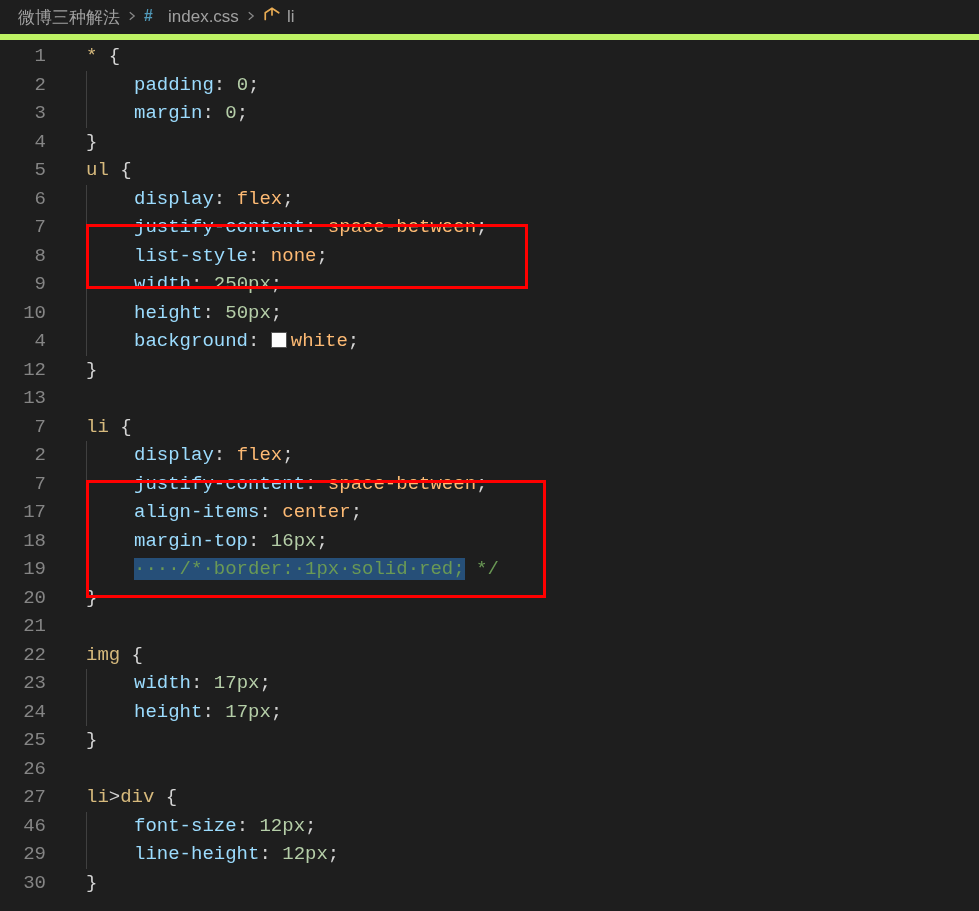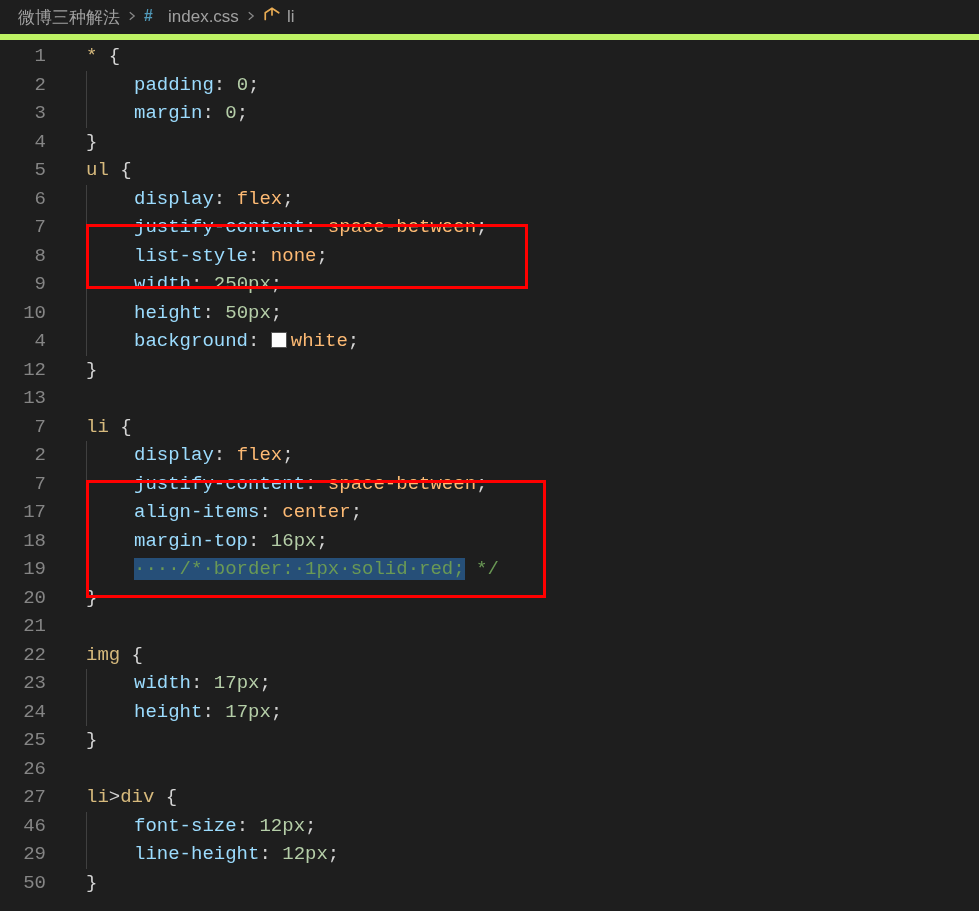--- a/index.html
+++ b/index.html
@@ -163,19 +163,19 @@
       <div class="ln">20</div>
       <div class="ln">21</div>
       <div class="ln">22</div>
       <div class="ln">23</div>
       <div class="ln">24</div>
       <div class="ln">25</div>
       <div class="ln">26</div>
       <div class="ln">27</div>
       <div class="ln">46</div>
       <div class="ln">29</div>
-      <div class="ln">50</div>
+      <div class="ln">30</div>
     </div>
   <div class="code" id="code"><div class="line"><span style="display: inline-block; width: 0px;"></span><span class="sel">* </span><span class="brace">{</span></div><div class="line"><span class="indent-guide" style="left: 18px;"></span><span style="display: inline-block; width: 48px;"></span><span class="prop">padding</span><span class="punct">: </span><span class="num">0</span><span class="punct">;</span></div><div class="line"><span class="indent-guide" style="left: 18px;"></span><span style="display: inline-block; width: 48px;"></span><span class="prop">margin</span><span class="punct">: </span><span class="num">0</span><span class="punct">;</span></div><div class="line"><span style="display: inline-block; width: 0px;"></span><span class="brace">}</span></div><div class="line"><span style="display: inline-block; width: 0px;"></span><span class="sel">ul </span><span class="brace">{</span></div><div class="line"><span class="indent-guide" style="left: 18px;"></span><span style="display: inline-block; width: 48px;"></span><span class="prop">display</span><span class="punct">: </span><span class="val">flex</span><span class="punct">;</span></div><div class="line"><span class="indent-guide" style="left: 18px;"></span><span style="display: inline-block; width: 48px;"></span><span class="prop">justify-content</span><span class="punct">: </span><span class="val">space-between</span><span class="punct">;</span></div><div class="line"><span class="indent-guide" style="left: 18px;"></span><span style="display: inline-block; width: 48px;"></span><span class="prop">list-style</span><span class="punct">: </span><span class="val">none</span><span class="punct">;</span></div><div class="line"><span class="indent-guide" style="left: 18px;"></span><span style="display: inline-block; width: 48px;"></span><span class="prop">width</span><span class="punct">: </span><span class="num">250px</span><span class="punct">;</span></div><div class="line"><span class="indent-guide" style="left: 18px;"></span><span style="display: inline-block; width: 48px;"></span><span class="prop">height</span><span class="punct">: </span><span class="num">50px</span><span class="punct">;</span></div><div class="line"><span class="indent-guide" style="left: 18px;"></span><span style="display: inline-block; width: 48px;"></span><span class="prop">background</span><span class="punct">: </span><span class="swatch"></span><span class="val">white</span><span class="punct">;</span></div><div class="line"><span style="display: inline-block; width: 0px;"></span><span class="brace">}</span></div><div class="line"><span style="display: inline-block; width: 0px;"></span></div><div class="line"><span style="display: inline-block; width: 0px;"></span><span class="sel">li </span><span class="brace">{</span></div><div class="line"><span class="indent-guide" style="left: 18px;"></span><span style="display: inline-block; width: 48px;"></span><span class="prop">display</span><span class="punct">: </span><span class="val">flex</span><span class="punct">;</span></div><div class="line"><span class="indent-guide" style="left: 18px;"></span><span style="display: inline-block; width: 48px;"></span><span class="prop">justify-content</span><span class="punct">: </span><span class="val">space-between</span><span class="punct">;</span></div><div class="line"><span class="indent-guide" style="left: 18px;"></span><span style="display: inline-block; width: 48px;"></span><span class="prop">align-items</span><span class="punct">: </span><span class="val">center</span><span class="punct">;</span></div><div class="line"><span class="indent-guide" style="left: 18px;"></span><span style="display: inline-block; width: 48px;"></span><span class="prop">margin-top</span><span class="punct">: </span><span class="num">16px</span><span class="punct">;</span></div><div class="line"><span class="indent-guide" style="left: 18px;"></span><span style="display: inline-block; width: 48px;"></span><span class="cmt-hl">····/*·border:·1px·solid·red;</span><span class="cmt"> */</span></div><div class="line"><span style="display: inline-block; width: 0px;"></span><span class="brace">}</span></div><div class="line"><span style="display: inline-block; width: 0px;"></span></div><div class="line"><span style="display: inline-block; width: 0px;"></span><span class="sel">img </span><span class="brace">{</span></div><div class="line"><span class="indent-guide" style="left: 18px;"></span><span style="display: inline-block; width: 48px;"></span><span class="prop">width</span><span class="punct">: </span><span class="num">17px</span><span class="punct">;</span></div><div class="line"><span class="indent-guide" style="left: 18px;"></span><span style="display: inline-block; width: 48px;"></span><span class="prop">height</span><span class="punct">: </span><span class="num">17px</span><span class="punct">;</span></div><div class="line"><span style="display: inline-block; width: 0px;"></span><span class="brace">}</span></div><div class="line"><span style="display: inline-block; width: 0px;"></span></div><div class="line"><span style="display: inline-block; width: 0px;"></span><span class="sel">li</span><span class="punct">&gt;</span><span class="sel">div </span><span class="brace">{</span></div><div class="line"><span class="indent-guide" style="left: 18px;"></span><span style="display: inline-block; width: 48px;"></span><span class="prop">font-size</span><span class="punct">: </span><span class="num">12px</span><span class="punct">;</span></div><div class="line"><span class="indent-guide" style="left: 18px;"></span><span style="display: inline-block; width: 48px;"></span><span class="prop">line-height</span><span class="punct">: </span><span class="num">12px</span><span class="punct">;</span></div><div class="line"><span style="display: inline-block; width: 0px;"></span><span class="brace">}</span></div></div>
   <div class="annot a1"></div>
   <div class="annot a2"></div>
   <div class="vscroll"></div>
 </div>
 
 </body></html>

